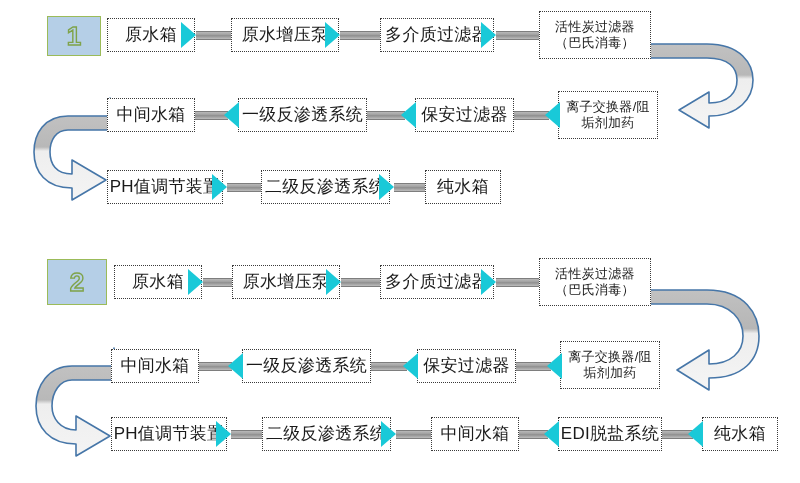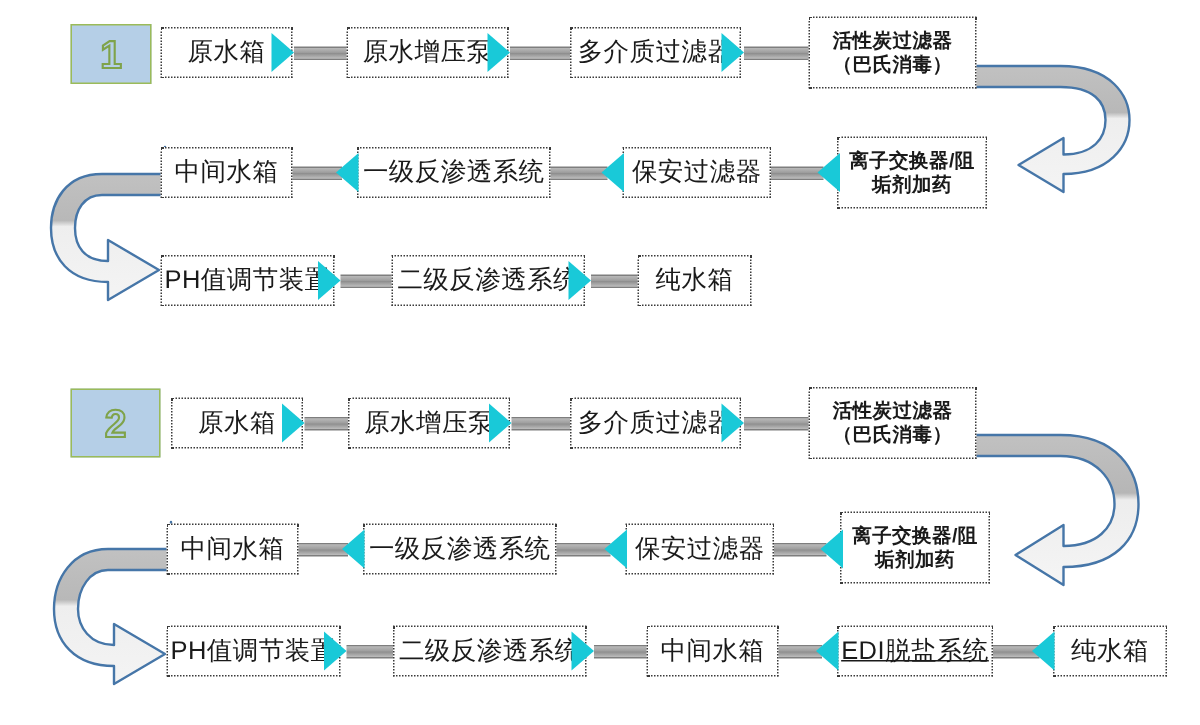--- a/index.html
+++ b/index.html
@@ -30,21 +30,21 @@
     border:1.2px dotted #3a3a3a;
     display:flex;align-items:center;justify-content:center;
     text-align:center;
     color:#1a1a1a;
     font-size:17px;
     line-height:1.22;
     letter-spacing:0.3px;
     white-space:pre-line;
     z-index:4;
   }
-  .node.two-line{font-size:13px;font-weight:bold;}
+  .node.two-line{font-size:13px;}
 
   
   .pipe{
     position:absolute;
     height:7px;
     background:linear-gradient(to bottom,#b9b9b9 0%,#9f9f9f 42%,#8f8f8f 52%,#bdbdbd 100%);
     border-top:1px solid #7e7e7e;
     border-bottom:1px solid #7e7e7e;
     z-index:2;
   }
@@ -227,20 +227,20 @@
     <div class="pipe" style="left:231px;top:430px;width:34px;"></div>
 
     <div class="node" style="left:262px;top:417px;width:129px;height:34px;">二级反渗透系统</div>
     <div class="tri right" style="left:381px;top:421px;"></div>
     <div class="pipe" style="left:396px;top:430px;width:36px;"></div>
 
     <div class="node" style="left:431px;top:417px;width:88px;height:34px;">中间水箱</div>
     <div class="pipe" style="left:518px;top:430px;width:30px;"></div>
     <div class="tri left" style="left:544px;top:421px;"></div>
 
-    <div class="node" style="left:558px;top:417px;width:104px;height:34px;text-decoration:underline;">EDI脱盐系统</div>
+    <div class="node" style="left:558px;top:417px;width:104px;height:34px;">EDI脱盐系统</div>
     <div class="pipe" style="left:661px;top:430px;width:32px;"></div>
     <div class="tri left" style="left:688px;top:421px;"></div>
 
     <div class="node" style="left:702px;top:417px;width:76px;height:34px;">纯水箱</div>
   </div>
 
 </div>
 
 </body></html>

